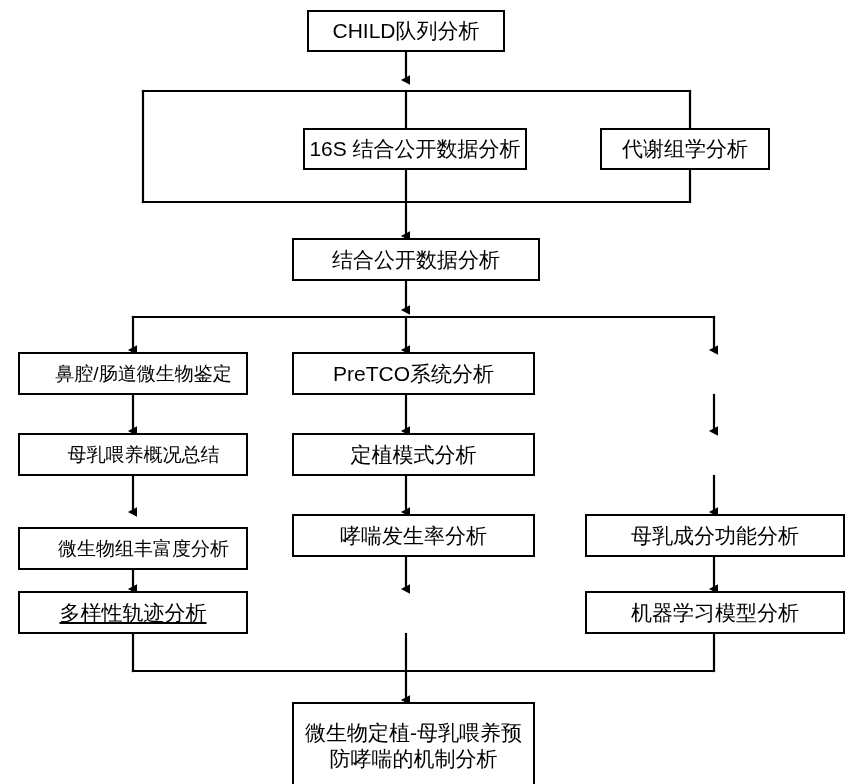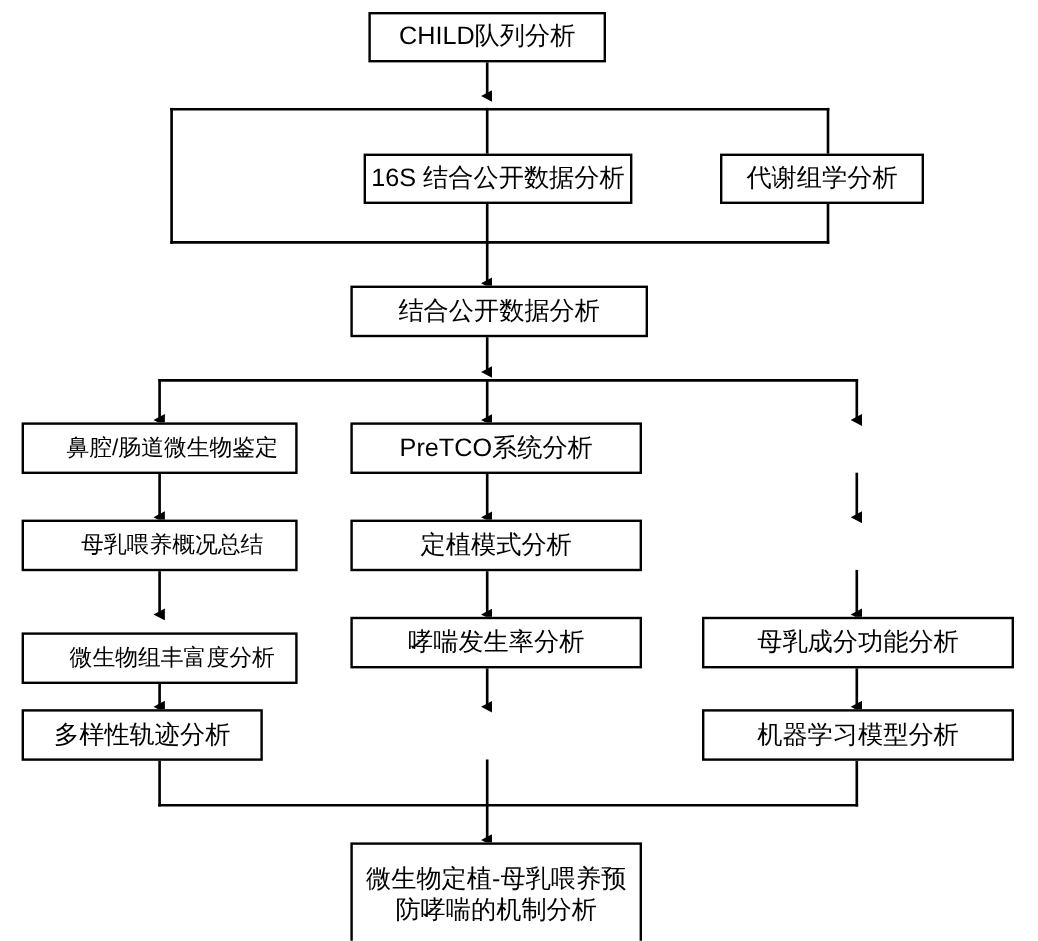--- a/index.html
+++ b/index.html
@@ -124,21 +124,21 @@
 
   <div class="node-box size-md" style="left:18px; top:352px; width:230px; height:43px;">
     <span class="node-label">鼻腔/肠道微生物鉴定</span>
   </div>
   <div class="node-box size-md" style="left:18px; top:433px; width:230px; height:43px;">
     <span class="node-label">母乳喂养概况总结</span>
   </div>
   <div class="node-box size-md" style="left:18px; top:514px; width:230px; height:43px;margin-top:13px;">
     <span class="node-label">微生物组丰富度分析</span>
   </div>
-  <div class="node-box size-lg" style="left:18px; top:591px; width:201px; height:43px;">
+  <div class="node-box size-lg" style="left:18px; top:591px; width:230px; height:43px;text-decoration:underline;">
     <span class="node-label">多样性轨迹分析</span>
   </div>
 
   <div class="node-box size-lg" style="left:292px; top:352px; width:243px; height:43px;">
     <span class="node-label">PreTCO系统分析</span>
   </div>
   <div class="node-box size-lg" style="left:292px; top:433px; width:243px; height:43px;">
     <span class="node-label">定植模式分析</span>
   </div>
   <div class="node-box size-lg" style="left:292px; top:514px; width:243px; height:43px;">

